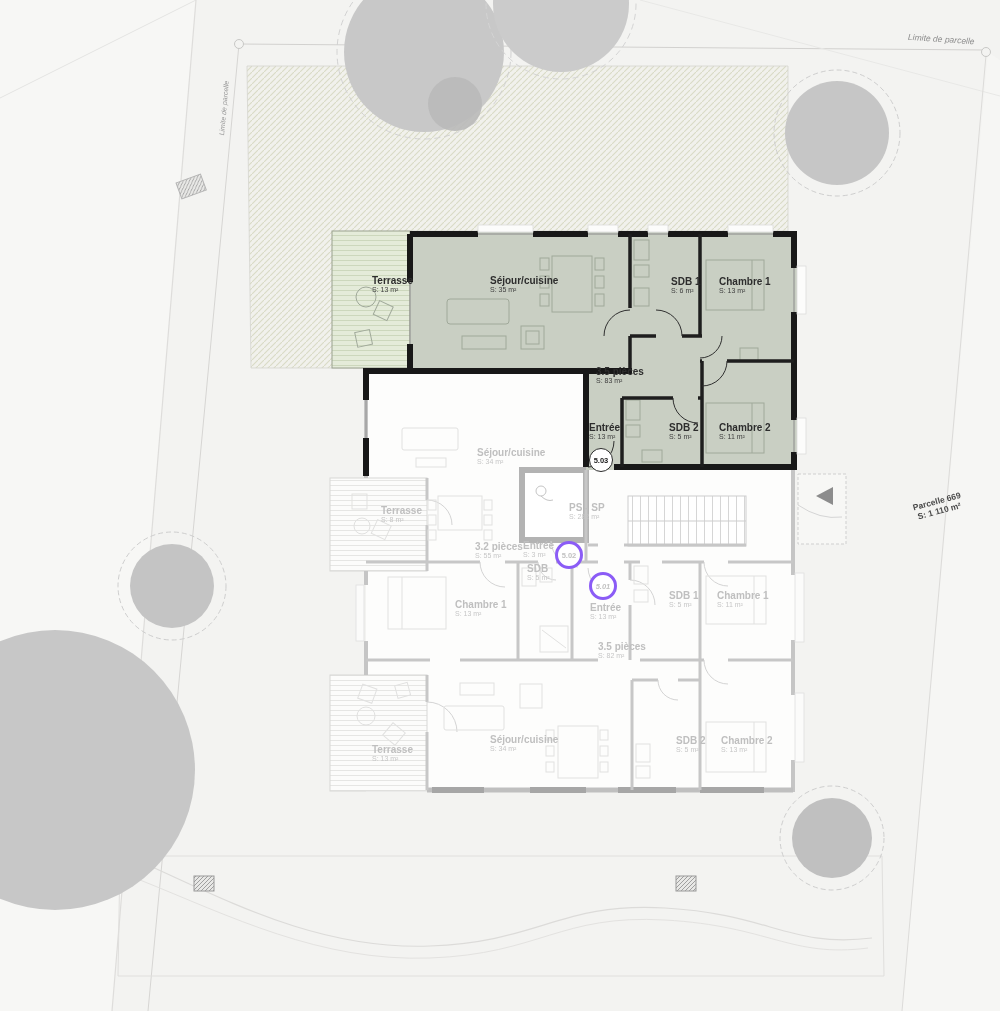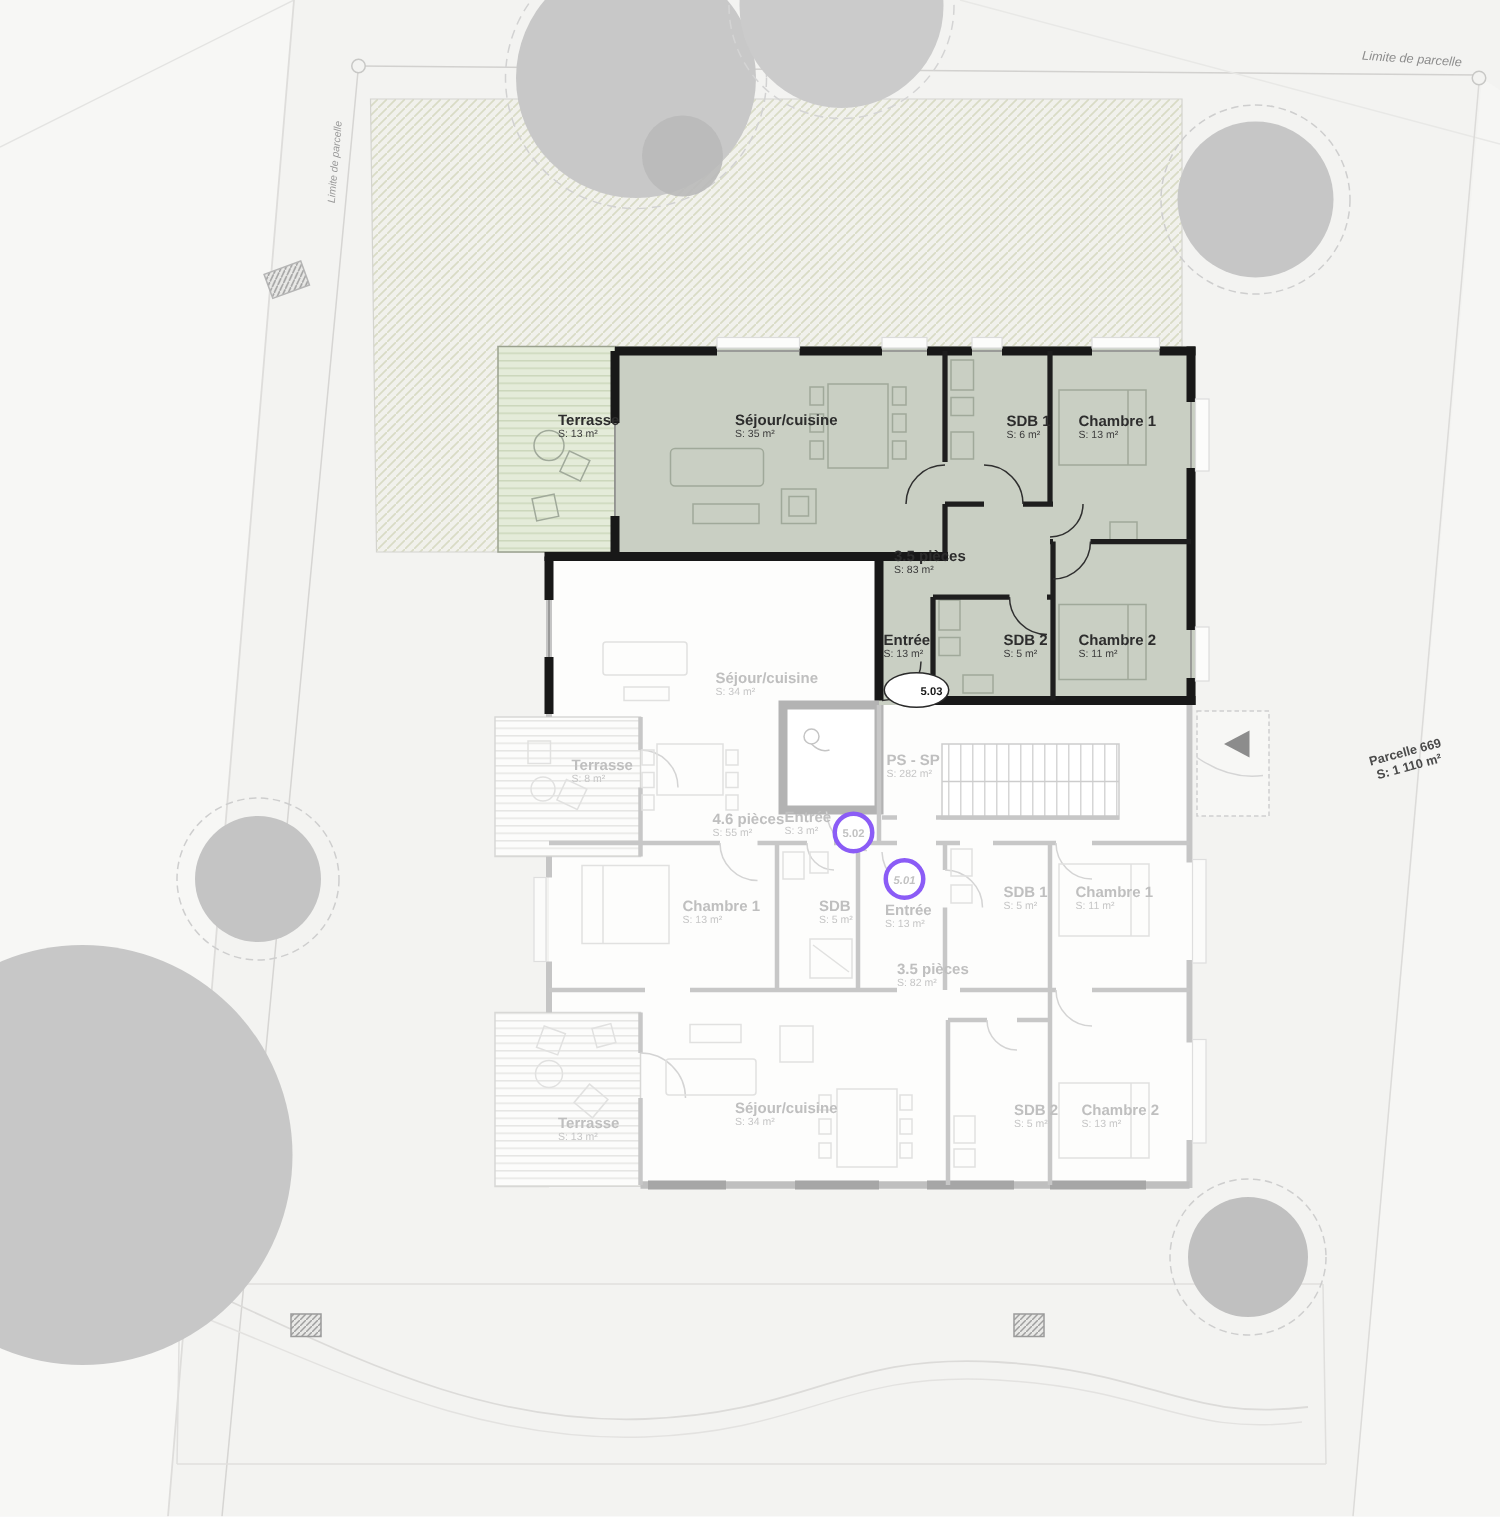--- a/index.html
+++ b/index.html
@@ -322,53 +322,53 @@
   <span class="ar">S: 13 m²</span>
 </div>
 <div class="lbl active" style="left:669px;top:423px;">
   <span class="nm">SDB 2</span>
   <span class="ar">S: 5 m²</span>
 </div>
 <div class="lbl active" style="left:719px;top:423px;">
   <span class="nm">Chambre 2</span>
   <span class="ar">S: 11 m²</span>
 </div>
-<div class="badge active" style="left:589px;top:448px;padding-left:20px;">
+<div class="badge active" style="left:589px;top:448px;">
   <span>5.03</span>
 </div>
 
 <div class="lbl inactive" style="left:477px;top:448px;">
   <span class="nm">Séjour/cuisine</span>
   <span class="ar">S: 34 m²</span>
 </div>
 <div class="lbl inactive" style="left:381px;top:506px;">
   <span class="nm">Terrasse</span>
   <span class="ar">S: 8 m²</span>
 </div>
 <div class="lbl inactive" style="left:475px;top:542px;">
-  <span class="nm">4.6 pièces</span>
+  <span class="nm">3.2 pièces</span>
   <span class="ar">S: 55 m²</span>
 </div>
 <div class="lbl inactive" style="left:523px;top:541px;">
   <span class="nm">Entrée</span>
   <span class="ar">S: 3 m²</span>
 </div>
 <div class="badge inactive" style="left:555px;top:541px;">
   <span>5.02</span>
 </div>
 <div class="lbl inactive" style="left:455px;top:600px;">
   <span class="nm">Chambre 1</span>
   <span class="ar">S: 13 m²</span>
 </div>
-<div class="lbl inactive" style="left:527px;top:600px;margin-left:19px;">
+<div class="lbl inactive" style="left:527px;top:564px;">
   <span class="nm">SDB</span>
   <span class="ar">S: 5 m²</span>
 </div>
 
-<div class="lbl inactive" style="left:591px;top:503px;">
+<div class="lbl inactive" style="left:569px;top:503px;">
   <span class="nm">PS - SP</span>
   <span class="ar">S: 282 m²</span>
 </div>
 
 <div class="badge inactive" style="left:589px;top:572px;font-style:italic;">
   <span>5.01</span>
 </div>
 <div class="lbl inactive" style="left:590px;top:603px;">
   <span class="nm">Entrée</span>
   <span class="ar">S: 13 m²</span>

